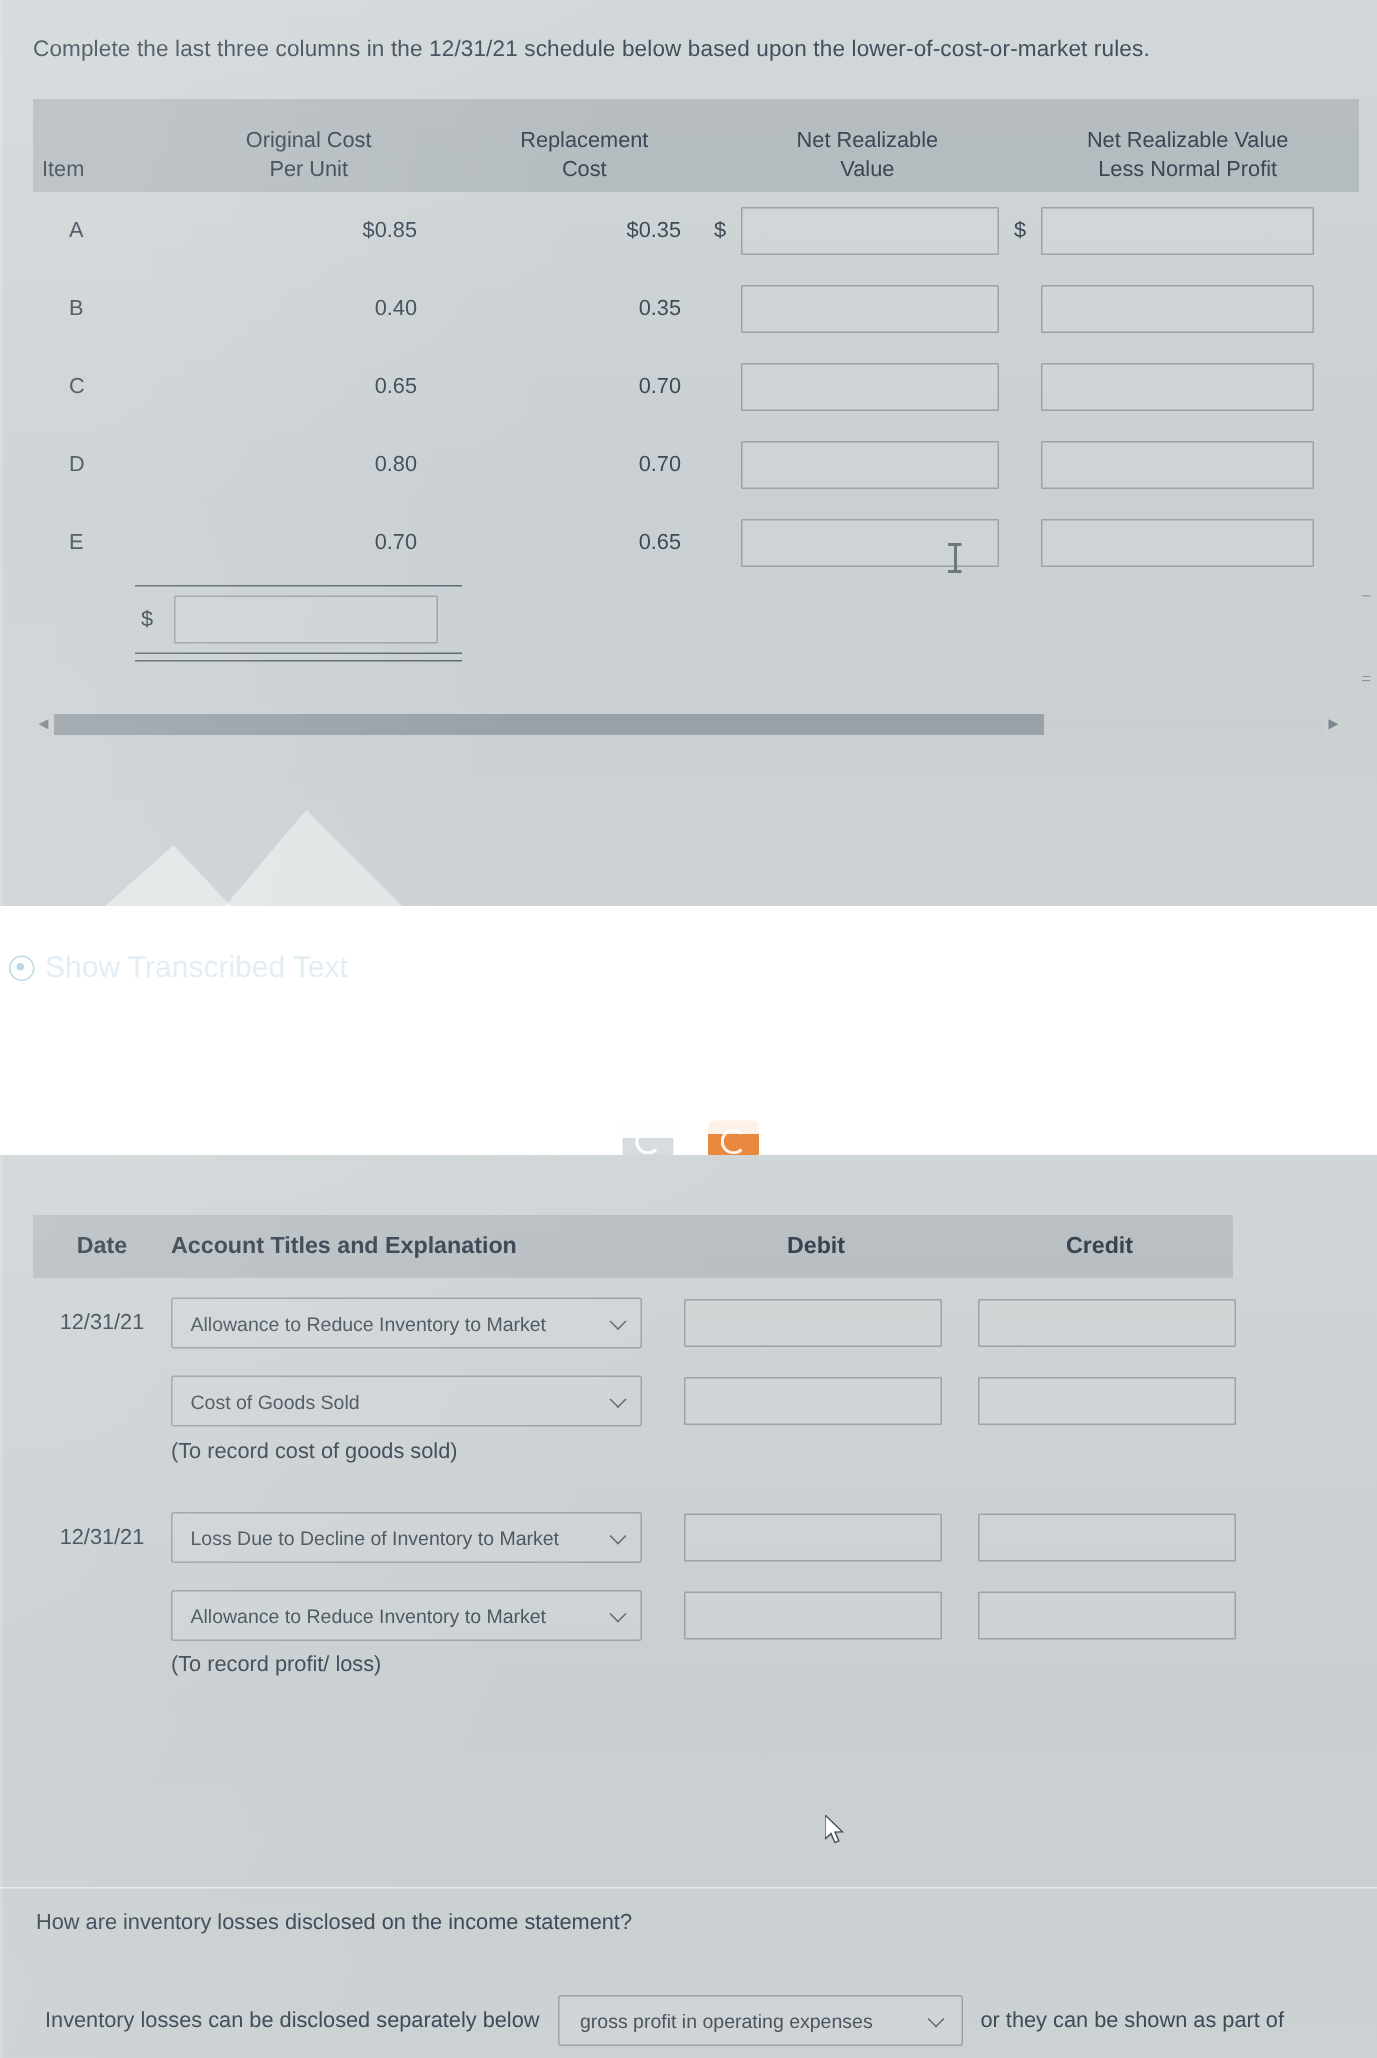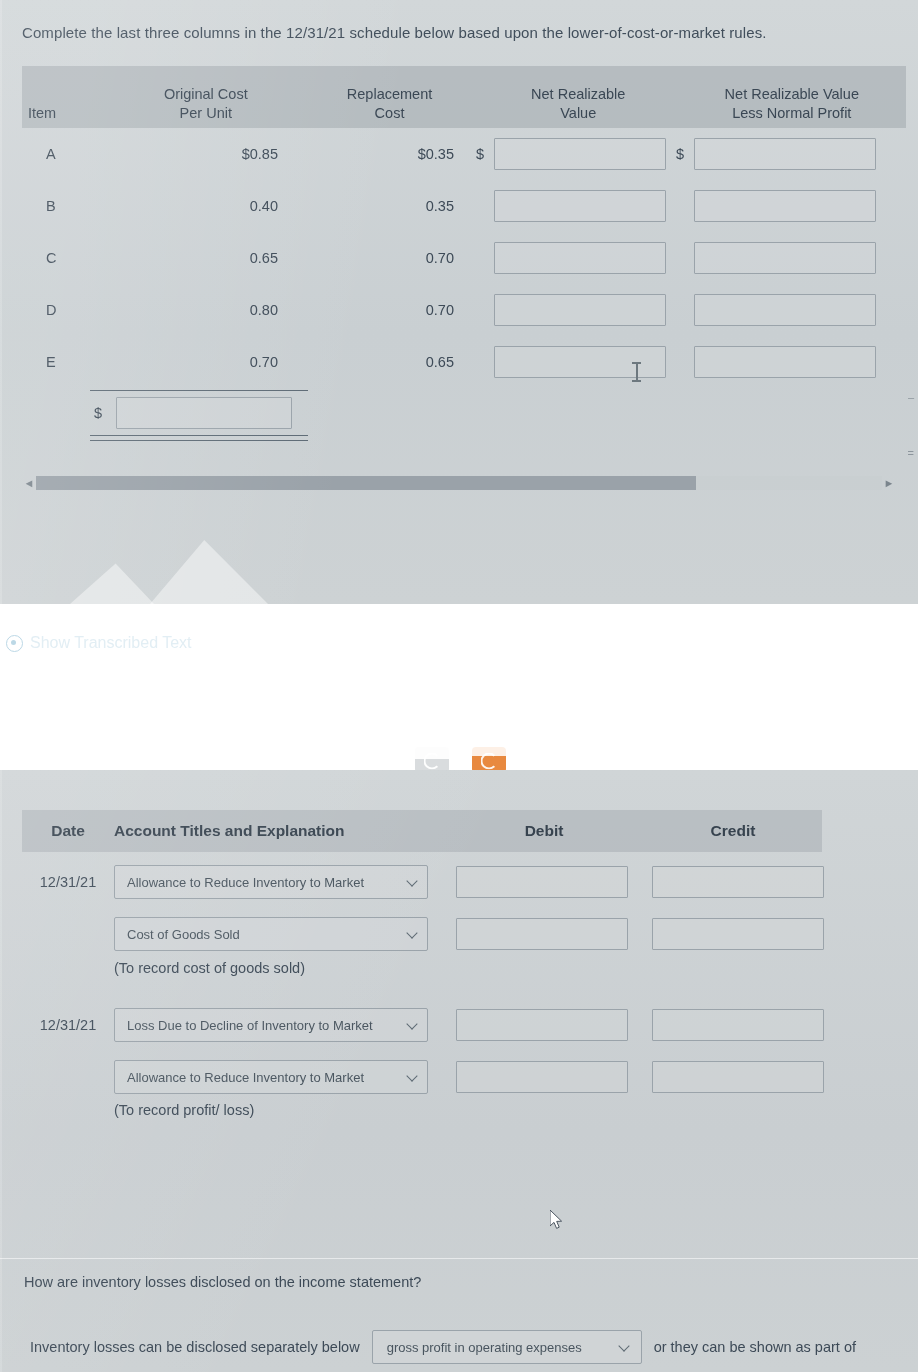--- a/index.html
+++ b/index.html
@@ -167,21 +167,21 @@
   #gap-area {
     position: absolute;
     left: 0; top: 604px;
     width: 918px; height: 166px;
     background: #ffffff;
   }
   #show-transcribed {
     position: absolute;
     left: 6px; top: 30px;
     display: flex; align-items: center; gap: 7px;
-    font-size: 16px;
+    font-size: 20px;
     color: #e2eef4;
   }
   #show-transcribed .eye {
     width: 15px; height: 15px;
     border-radius: 50%;
     border: 1.4px solid #bcd8e6;
     display: inline-block;
     position: relative;
     flex: 0 0 auto;
   }

